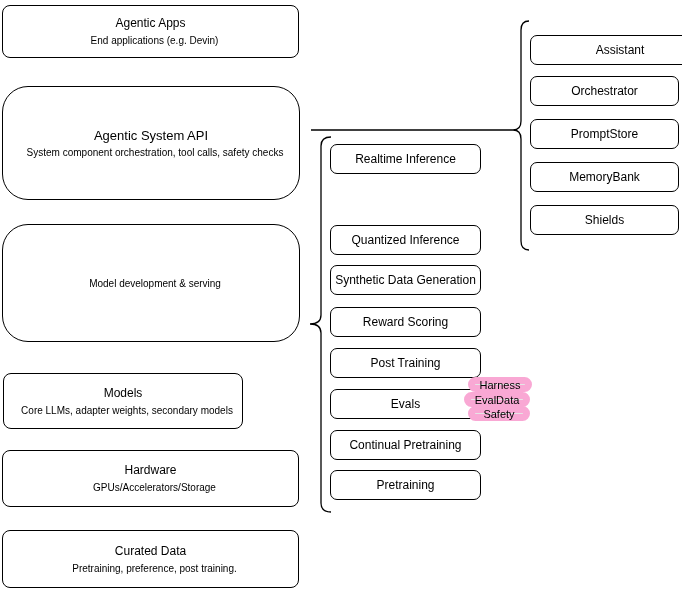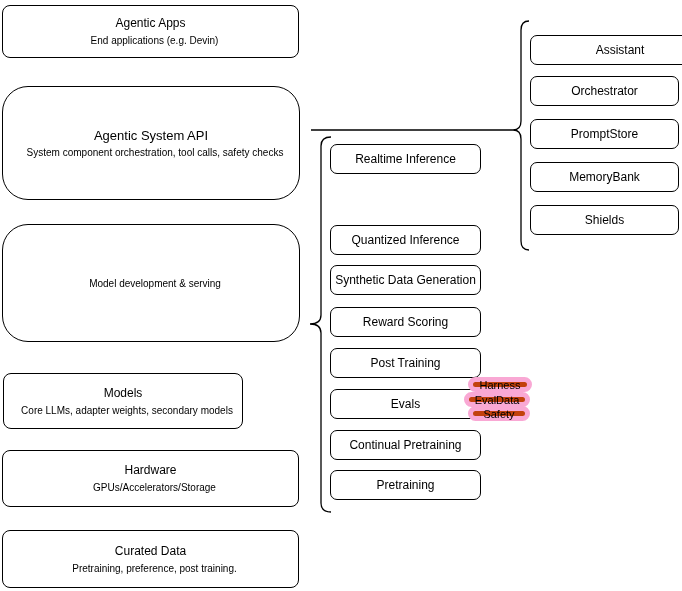--- a/index.html
+++ b/index.html
@@ -58,23 +58,23 @@
     display: flex;
     align-items: center;
     justify-content: center;
     font-size: 12px;
     white-space: nowrap;
   }
   
   .pill {
     position: absolute;
     box-sizing: border-box;
-    border: 5px solid #f9a8d4;
+    border: 7px solid #f9a8d4;
     border-radius: 8px;
-    background: #c2410c;
+    background: #e5e5e5;
     display: flex;
     align-items: center;
     justify-content: center;
     font-size: 11px;
     line-height: 12px;
     white-space: nowrap;
     z-index: 3;
   }
 </style>
 </head>

